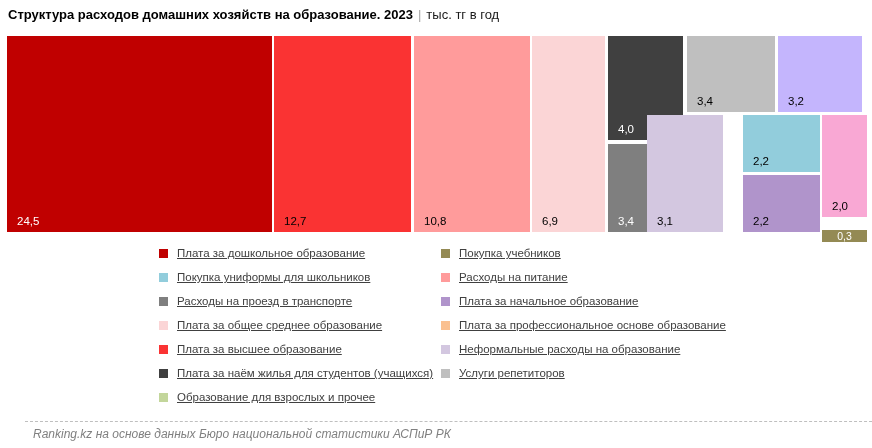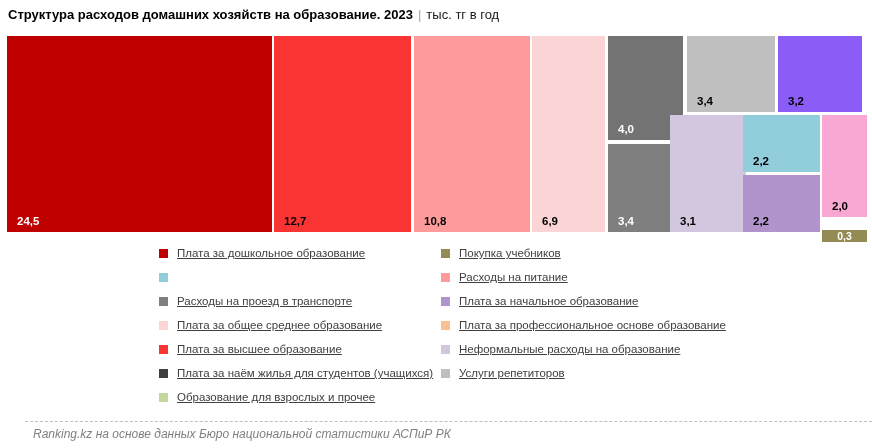--- a/index.html
+++ b/index.html
@@ -18,21 +18,21 @@
   .title .pipe { color:#a6a6a6; font-weight:normal; margin:0 5px; }
   .title .unit { font-weight:normal; color:#1a1a1a; }
 
   .treemap {
     position:absolute; left:7px; top:36px;
     width:860px; height:196px;
   }
   .tile { position:absolute; box-sizing:border-box; }
   .tile .val {
     position:absolute; left:10px; bottom:5px;
-    font-size:11.5px; font-weight:bold; line-height:1;
+    font-size:11.5px; font-weight:normal; line-height:1;
     white-space:nowrap;
   }
   .tile.center .val {
     left:50%; transform:translateX(-50%); bottom:1px; font-size:10.5px;
   }
 
   .legend { position:absolute; top:241px; left:0; width:872px; height:172px; }
   .legend-col { position:absolute; top:0; }
   .legend-col.left  { left:159px; }
   .legend-col.right { left:441px; }
@@ -63,33 +63,33 @@
     </div>
     <div class="tile" style="left: 267px; top: 0px; width: 137px; height: 196px; background: rgb(250, 51, 51);">
       <span class="val" style="color: rgb(0, 0, 0);">12,7</span>
     </div>
     <div class="tile" style="left: 407px; top: 0px; width: 116px; height: 196px; background: rgb(255, 155, 155);">
       <span class="val" style="color: rgb(0, 0, 0);">10,8</span>
     </div>
     <div class="tile" style="left: 525px; top: 0px; width: 73px; height: 196px; background: rgb(251, 213, 214);">
       <span class="val" style="color: rgb(0, 0, 0);">6,9</span>
     </div>
-    <div class="tile" style="left: 601px; top: 0px; width: 75px; height: 104px; background: #737373;">
+    <div class="tile" style="left: 601px; top: 0px; width: 75px; height: 104px; background: #404040;">
       <span class="val" style="color: rgb(255, 255, 255);">4,0</span>
     </div>
     <div class="tile" style="left: 601px; top: 108px; width: 75px; height: 88px; background: rgb(127, 127, 127);">
       <span class="val" style="color: rgb(255, 255, 255);">3,4</span>
     </div>
     <div class="tile" style="left: 680px; top: 0px; width: 88px; height: 76px; background: rgb(191, 191, 191);">
       <span class="val" style="color: rgb(0, 0, 0);">3,4</span>
     </div>
-    <div class="tile" style="left: 771px; top: 0px; width: 84px; height: 76px; background: #8b5cf6;">
+    <div class="tile" style="left: 771px; top: 0px; width: 84px; height: 76px; background: #c4b5fd;">
       <span class="val" style="color: rgb(0, 0, 0);">3,2</span>
     </div>
-    <div class="tile" style="left: 663px; top: 79px; width: 76px; height: 117px; background: rgb(211, 199, 224);">
+    <div class="tile" style="left: 640px; top: 79px; width: 76px; height: 117px; background: rgb(211, 199, 224);">
       <span class="val" style="color: rgb(0, 0, 0);">3,1</span>
     </div>
     <div class="tile" style="left: 736px; top: 79px; width: 77px; height: 57px; background: rgb(146, 205, 220);">
       <span class="val" style="color: rgb(0, 0, 0);">2,2</span>
     </div>
     <div class="tile" style="left: 736px; top: 139px; width: 77px; height: 57px; background: rgb(176, 148, 203);">
       <span class="val" style="color: rgb(0, 0, 0);">2,2</span>
     </div>
     <div class="tile" style="left: 815px; top: 79px; width: 45px; height: 102px; background: #f9a8d4;">
       <span class="val" style="color: rgb(0, 0, 0);">2,0</span>
@@ -100,20 +100,21 @@
   </div>
 
 <div class="legend">
   <div class="legend-col left" id="legend-left">
       <div class="legend-item">
         <span class="swatch" style="background: rgb(192, 0, 0);"></span>
         <span class="legend-label">Плата за дошкольное образование</span>
       </div>
       <div class="legend-item">
         <span class="swatch" style="background: rgb(146, 205, 220);"></span>
+        <span class="legend-label">Покупка униформы для школьников</span>
       </div>
       <div class="legend-item">
         <span class="swatch" style="background: rgb(127, 127, 127);"></span>
         <span class="legend-label">Расходы на проезд в транспорте</span>
       </div>
       <div class="legend-item">
         <span class="swatch" style="background: rgb(251, 213, 214);"></span>
         <span class="legend-label">Плата за общее среднее образование</span>
       </div>
       <div class="legend-item">

